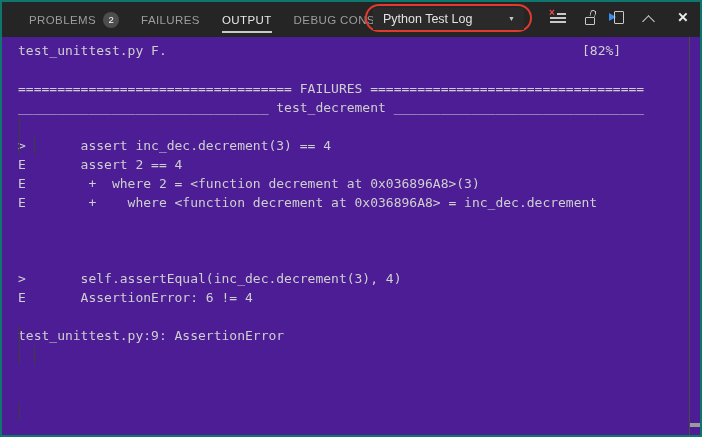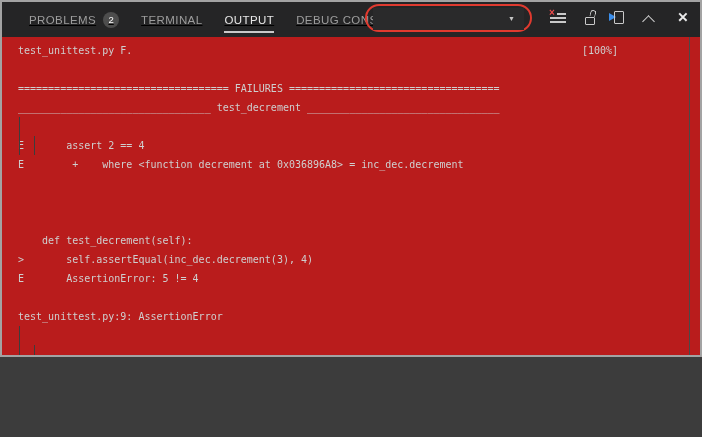--- a/index.html
+++ b/index.html
@@ -1,20 +1,19 @@
 <!DOCTYPE html>
 <html><head>
 <meta charset="utf-8">
 <style>
   html,body{margin:0;padding:0;background:#3c3c3c;}
   .window{
-    position:relative;width:702px;height:357px;box-sizing:border-box;
-    border:2px solid #a3a3a3;background:#1f1f1f;overflow:hidden;
+    position:relative;width:702px;height:437px;box-sizing:border-box;
+    border:2px solid #0f766e;background:#1f1f1f;overflow:hidden;
     font-family:"Liberation Sans",sans-serif;
-    text-decoration:underline;
   }
   
   .tabbar{
     position:relative;height:35px;background:#252526;display:flex;align-items:center;
     padding-left:27px;box-sizing:border-box;
   }
   .tab{
     position:relative;display:flex;align-items:center;margin-right:22px;cursor:pointer;
     font-size:11.5px;letter-spacing:.4px;color:#9d9d9d;white-space:nowrap;
   }
@@ -66,22 +65,22 @@
   }
   .icon-chevron{left:641px;top:13px;width:12px;height:10px;}
   .icon-chevron .chev{
     position:absolute;left:1px;top:2px;width:8px;height:8px;
     border-top:1.8px solid #d4d4d4;border-left:1.8px solid #d4d4d4;transform:rotate(45deg);
   }
   .icon-close{left:673px;top:7px;width:16px;height:18px;color:#ececec;font-size:13.5px;
     font-weight:bold;text-align:center;line-height:18px;}
   
   .content{
-    position:absolute;top:35px;left:0;width:698px;bottom:0;background:#b91c1c;overflow:hidden;
-    font-family:"DejaVu Sans Mono",monospace;font-size:10px;color:#cfcfcf;
+    position:absolute;top:35px;left:0;width:698px;bottom:0;background:#4c1d95;overflow:hidden;
+    font-family:"DejaVu Sans Mono",monospace;font-size:13px;color:#cfcfcf;
   }
   .clip-prev{height:3px;overflow:hidden;margin-left:16px;}
   .lines{margin-left:16px;margin-top:1px;}
   .line{height:19px;line-height:19px;white-space:pre;}
   .progress{position:absolute;left:580px;top:4px;height:19px;line-height:19px;white-space:pre;}
   .guide{position:absolute;width:1px;background:#3d3d3d;}
   .g-a{left:17px;top:80px;height:38px;}
   .g-b{left:32px;top:99px;height:19px;}
   .g-c{left:17px;top:289px;height:38px;}
   .g-d{left:32px;top:308px;height:19px;}
@@ -95,32 +94,33 @@
 
 <div class="window">
 
   <div class="tabbar">
     <div style="display:flex;align-items:center;">
         <div class="tab">
           <span>PROBLEMS</span>
           <span class="badge">2</span>
         </div>
         <div class="tab">
-          <span>TERMINAL</span>
+          <span>FAILURES</span>
         </div>
         <div class="tab active">
           <span>OUTPUT</span>
         </div>
         <div class="tab">
           <span>DEBUG CONSOLE</span>
         </div>
       </div>
 
     <div class="annotation-ring"></div>
     <div class="dropdown">
+      <span>Python Test Log</span>
       <span class="caret">▼</span>
     </div>
 
     <div class="iconbtn icon-clear">
       <span class="redx">×</span>
       <span class="bar b1"></span>
       <span class="bar b2"></span>
       <span class="bar b3"></span>
     </div>
     <div class="iconbtn icon-lock">
@@ -142,32 +142,33 @@
   <div class="content">
     <div class="clip-prev">
       
     </div>
     <div class="lines">
         <div class="line">test_unittest.py F.</div>
         <div class="line">&nbsp;</div>
         <div class="line">=================================== FAILURES ===================================</div>
         <div class="line">________________________________ test_decrement ________________________________</div>
         <div class="line">&nbsp;</div>
+        <div class="line">&gt;       assert inc_dec.decrement(3) == 4</div>
         <div class="line">E       assert 2 == 4</div>
+        <div class="line">E        +  where 2 = &lt;function decrement at 0x036896A8&gt;(3)</div>
         <div class="line">E        +    where &lt;function decrement at 0x036896A8&gt; = inc_dec.decrement</div>
         <div class="line">&nbsp;</div>
         <div class="line">&nbsp;</div>
         <div class="line">&nbsp;</div>
-        <div class="line">    def test_decrement(self):</div>
         <div class="line">&gt;       self.assertEqual(inc_dec.decrement(3), 4)</div>
-        <div class="line">E       AssertionError: 5 != 4</div>
+        <div class="line">E       AssertionError: 6 != 4</div>
         <div class="line">&nbsp;</div>
         <div class="line">test_unittest.py:9: AssertionError</div>
       </div>
-    <span class="progress">[100%]</span>
+    <span class="progress">[82%]</span>
 
     <div class="guide g-a"></div>
     <div class="guide g-b"></div>
     <div class="guide g-c"></div>
     <div class="guide g-d"></div>
     <div class="guide g-e"></div>
 
     <div class="sb-line"></div>
     <div class="sb-thumb"></div>
   </div>

